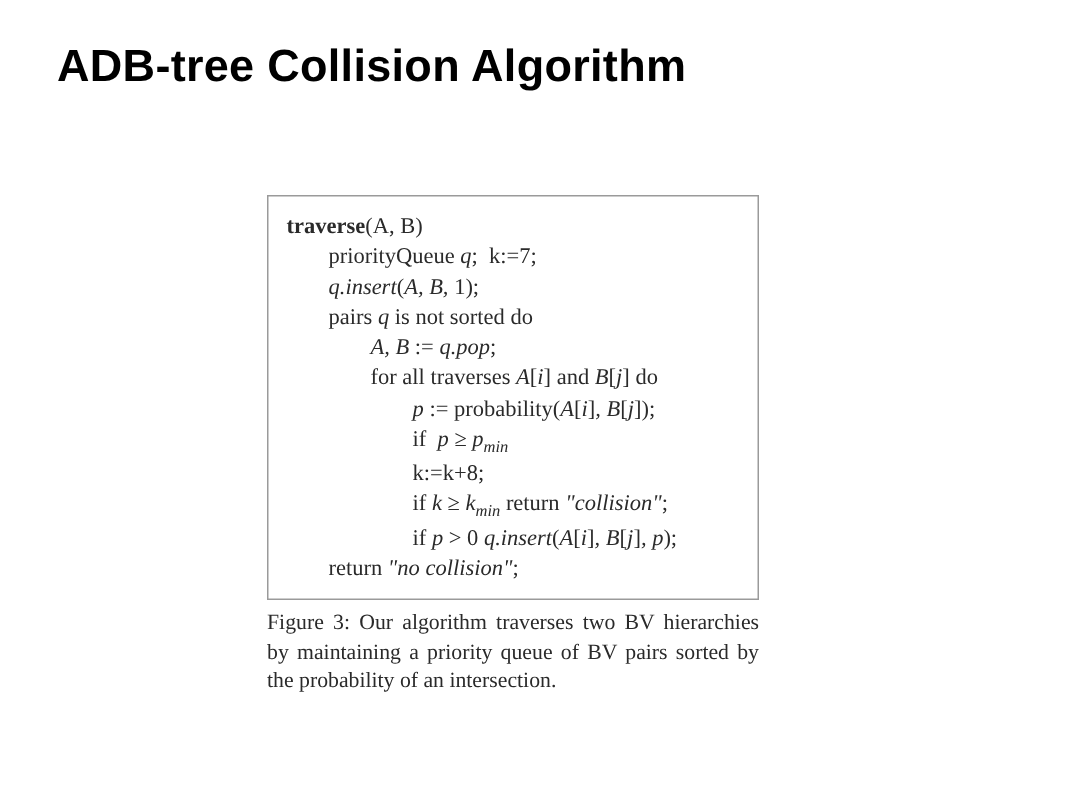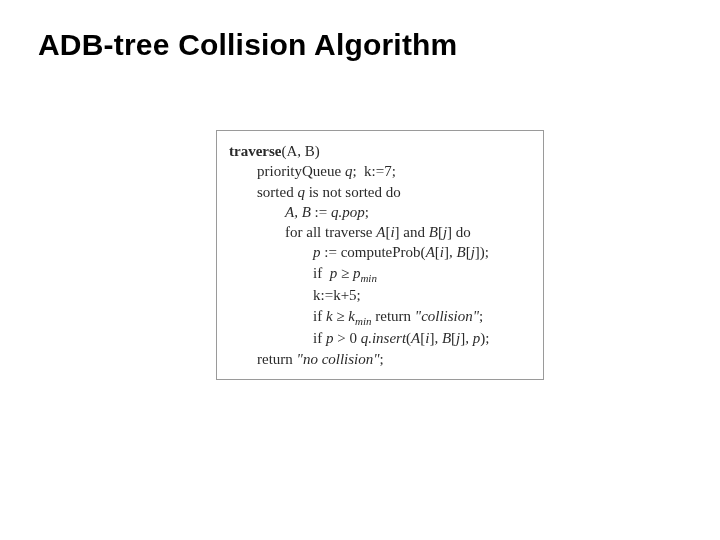--- a/index.html
+++ b/index.html
@@ -24,21 +24,20 @@
     top: 28px;
     font-size: 30px;
     font-weight: bold;
     letter-spacing: 0.2px;
   }
   .figure-wrap {
     position: absolute;
     left: 178px;
     top: 130px;
     width: 328px;
-    margin-left: 38px;
   }
   .algo-box {
     border: 1px solid #9a9a9a;
     padding: 10px 12px 10px 12px;
     font-size: 15px;
     line-height: 1.35;
     color: #2a2a2a;
   }
   .algo-box .fn {
     font-weight: bold;
@@ -70,36 +69,38 @@
 
   <div class="title">ADB-tree Collision Algorithm</div>
 
   <div class="figure-wrap">
     <div class="algo-box">
 
       <span class="algo-line"><span class="fn">traverse</span><span class="rm">(A, B)</span></span>
 
       <span class="algo-line ind1"><span class="rm">priorityQueue </span><span class="it">q</span><span class="rm">;  k:=7;</span></span>
 
+      <span class="algo-line ind1"><span class="it">q.insert</span><span class="rm">(</span><span class="it">A, B, </span><span class="rm">1);</span></span>
 
-      <span class="algo-line ind1"><span class="rm">sorted </span><span class="it">q</span><span class="rm"> is not sorted do</span></span>
+      <span class="algo-line ind1"><span class="rm">pairs </span><span class="it">q</span><span class="rm"> is not sorted do</span></span>
 
       <span class="algo-line ind2"><span class="it">A, B </span><span class="rm">:= </span><span class="it">q.pop</span><span class="rm">;</span></span>
 
-      <span class="algo-line ind2"><span class="rm">for all traverse </span><span class="it">A</span><span class="rm">[</span><span class="it">i</span><span class="rm">] and </span><span class="it">B</span><span class="rm">[</span><span class="it">j</span><span class="rm">] do</span></span>
+      <span class="algo-line ind2"><span class="rm">for all traverses </span><span class="it">A</span><span class="rm">[</span><span class="it">i</span><span class="rm">] and </span><span class="it">B</span><span class="rm">[</span><span class="it">j</span><span class="rm">] do</span></span>
 
-      <span class="algo-line ind3"><span class="it">p </span><span class="rm">:= computeProb(</span><span class="it">A</span><span class="rm">[</span><span class="it">i</span><span class="rm">]</span><span class="it">, B</span><span class="rm">[</span><span class="it">j</span><span class="rm">]);</span></span>
+      <span class="algo-line ind3"><span class="it">p </span><span class="rm">:= probability(</span><span class="it">A</span><span class="rm">[</span><span class="it">i</span><span class="rm">]</span><span class="it">, B</span><span class="rm">[</span><span class="it">j</span><span class="rm">]);</span></span>
 
       <span class="algo-line ind3"><span class="rm">if  </span><span class="it">p </span><span class="rm">≥ </span><span class="it">p</span><span class="sub">min</span></span>
 
-      <span class="algo-line ind3"><span class="rm">k:=k+5;</span></span>
+      <span class="algo-line ind3"><span class="rm">k:=k+8;</span></span>
 
       <span class="algo-line ind3"><span class="rm">if </span><span class="it">k </span><span class="rm">≥ </span><span class="it">k</span><span class="sub">min</span><span class="rm"> return </span><span class="it">"collision"</span><span class="rm">;</span></span>
 
       <span class="algo-line ind3"><span class="rm">if </span><span class="it">p </span><span class="rm">&gt; 0 </span><span class="it">q.insert</span><span class="rm">(</span><span class="it">A</span><span class="rm">[</span><span class="it">i</span><span class="rm">]</span><span class="it">, B</span><span class="rm">[</span><span class="it">j</span><span class="rm">]</span><span class="it">, p</span><span class="rm">);</span></span>
 
       <span class="algo-line ind1"><span class="rm">return </span><span class="it">"no collision"</span><span class="rm">;</span></span>
 
     </div>
 
+    <div class="caption">Figure 3:  Our algorithm traverses two BV hierarchies by maintaining a priority queue of BV pairs sorted by the probability of an intersection.</div>
   </div>
 
 </div>
 
 </body></html>

